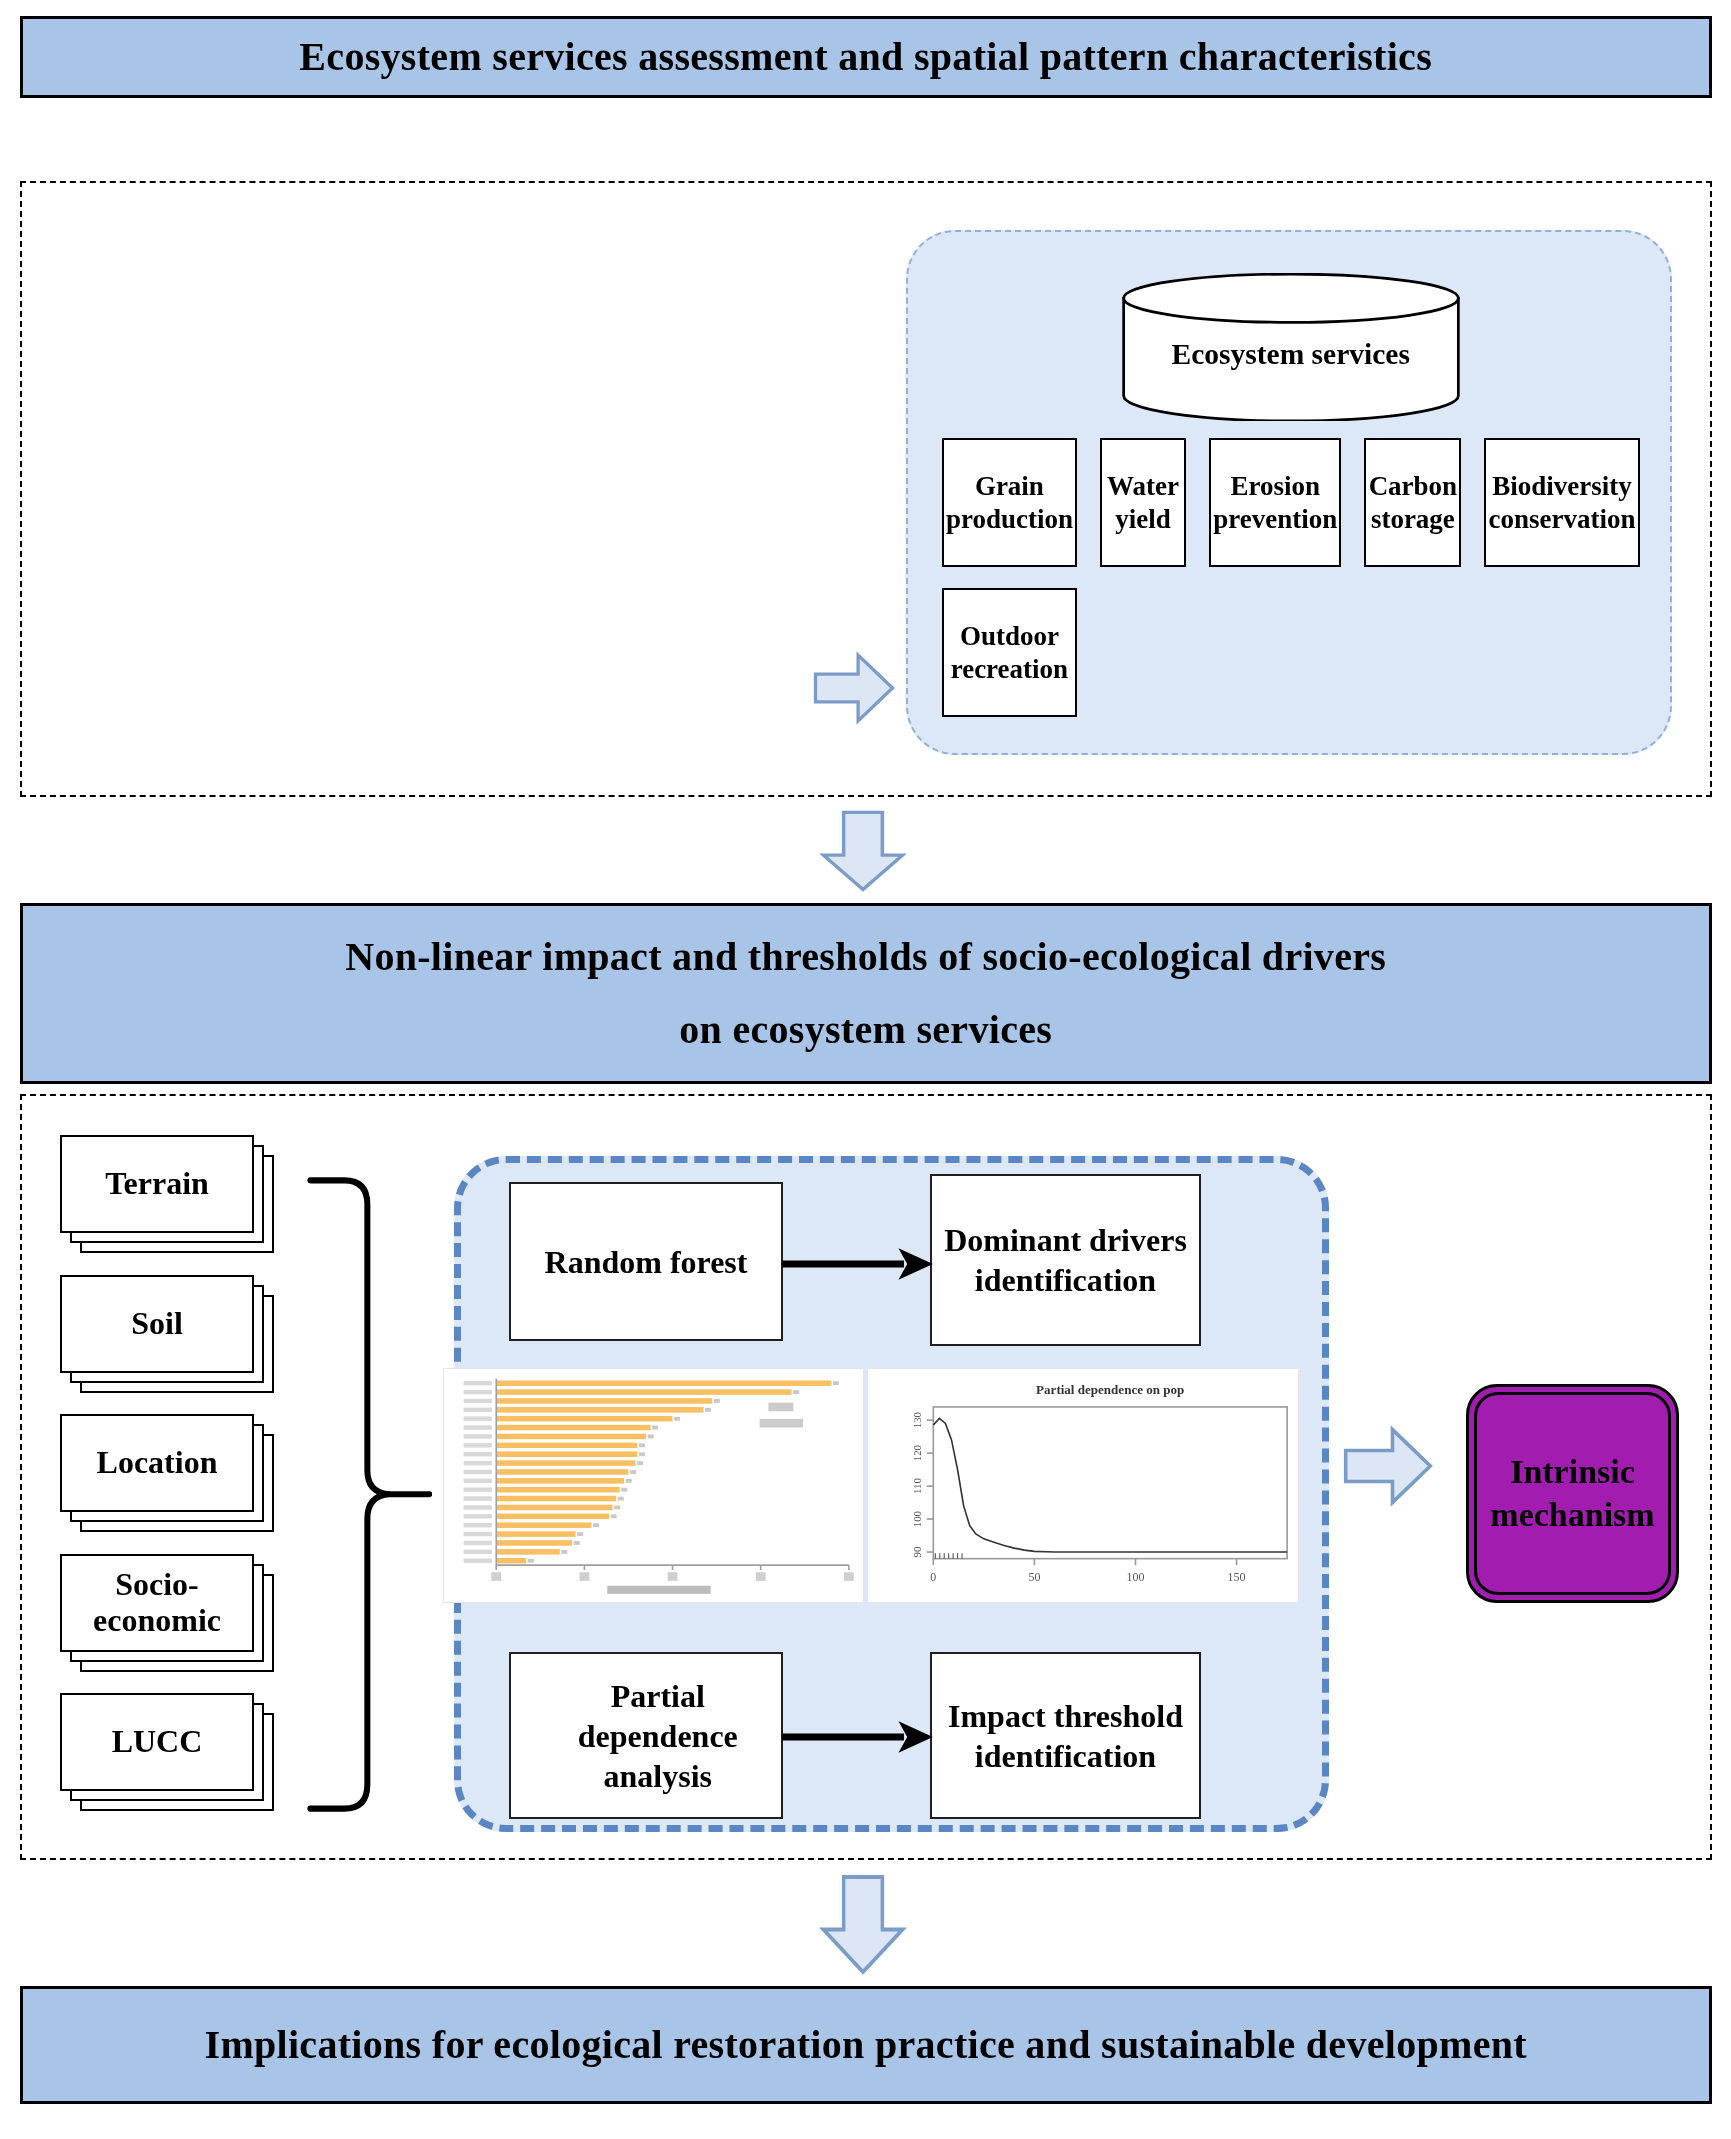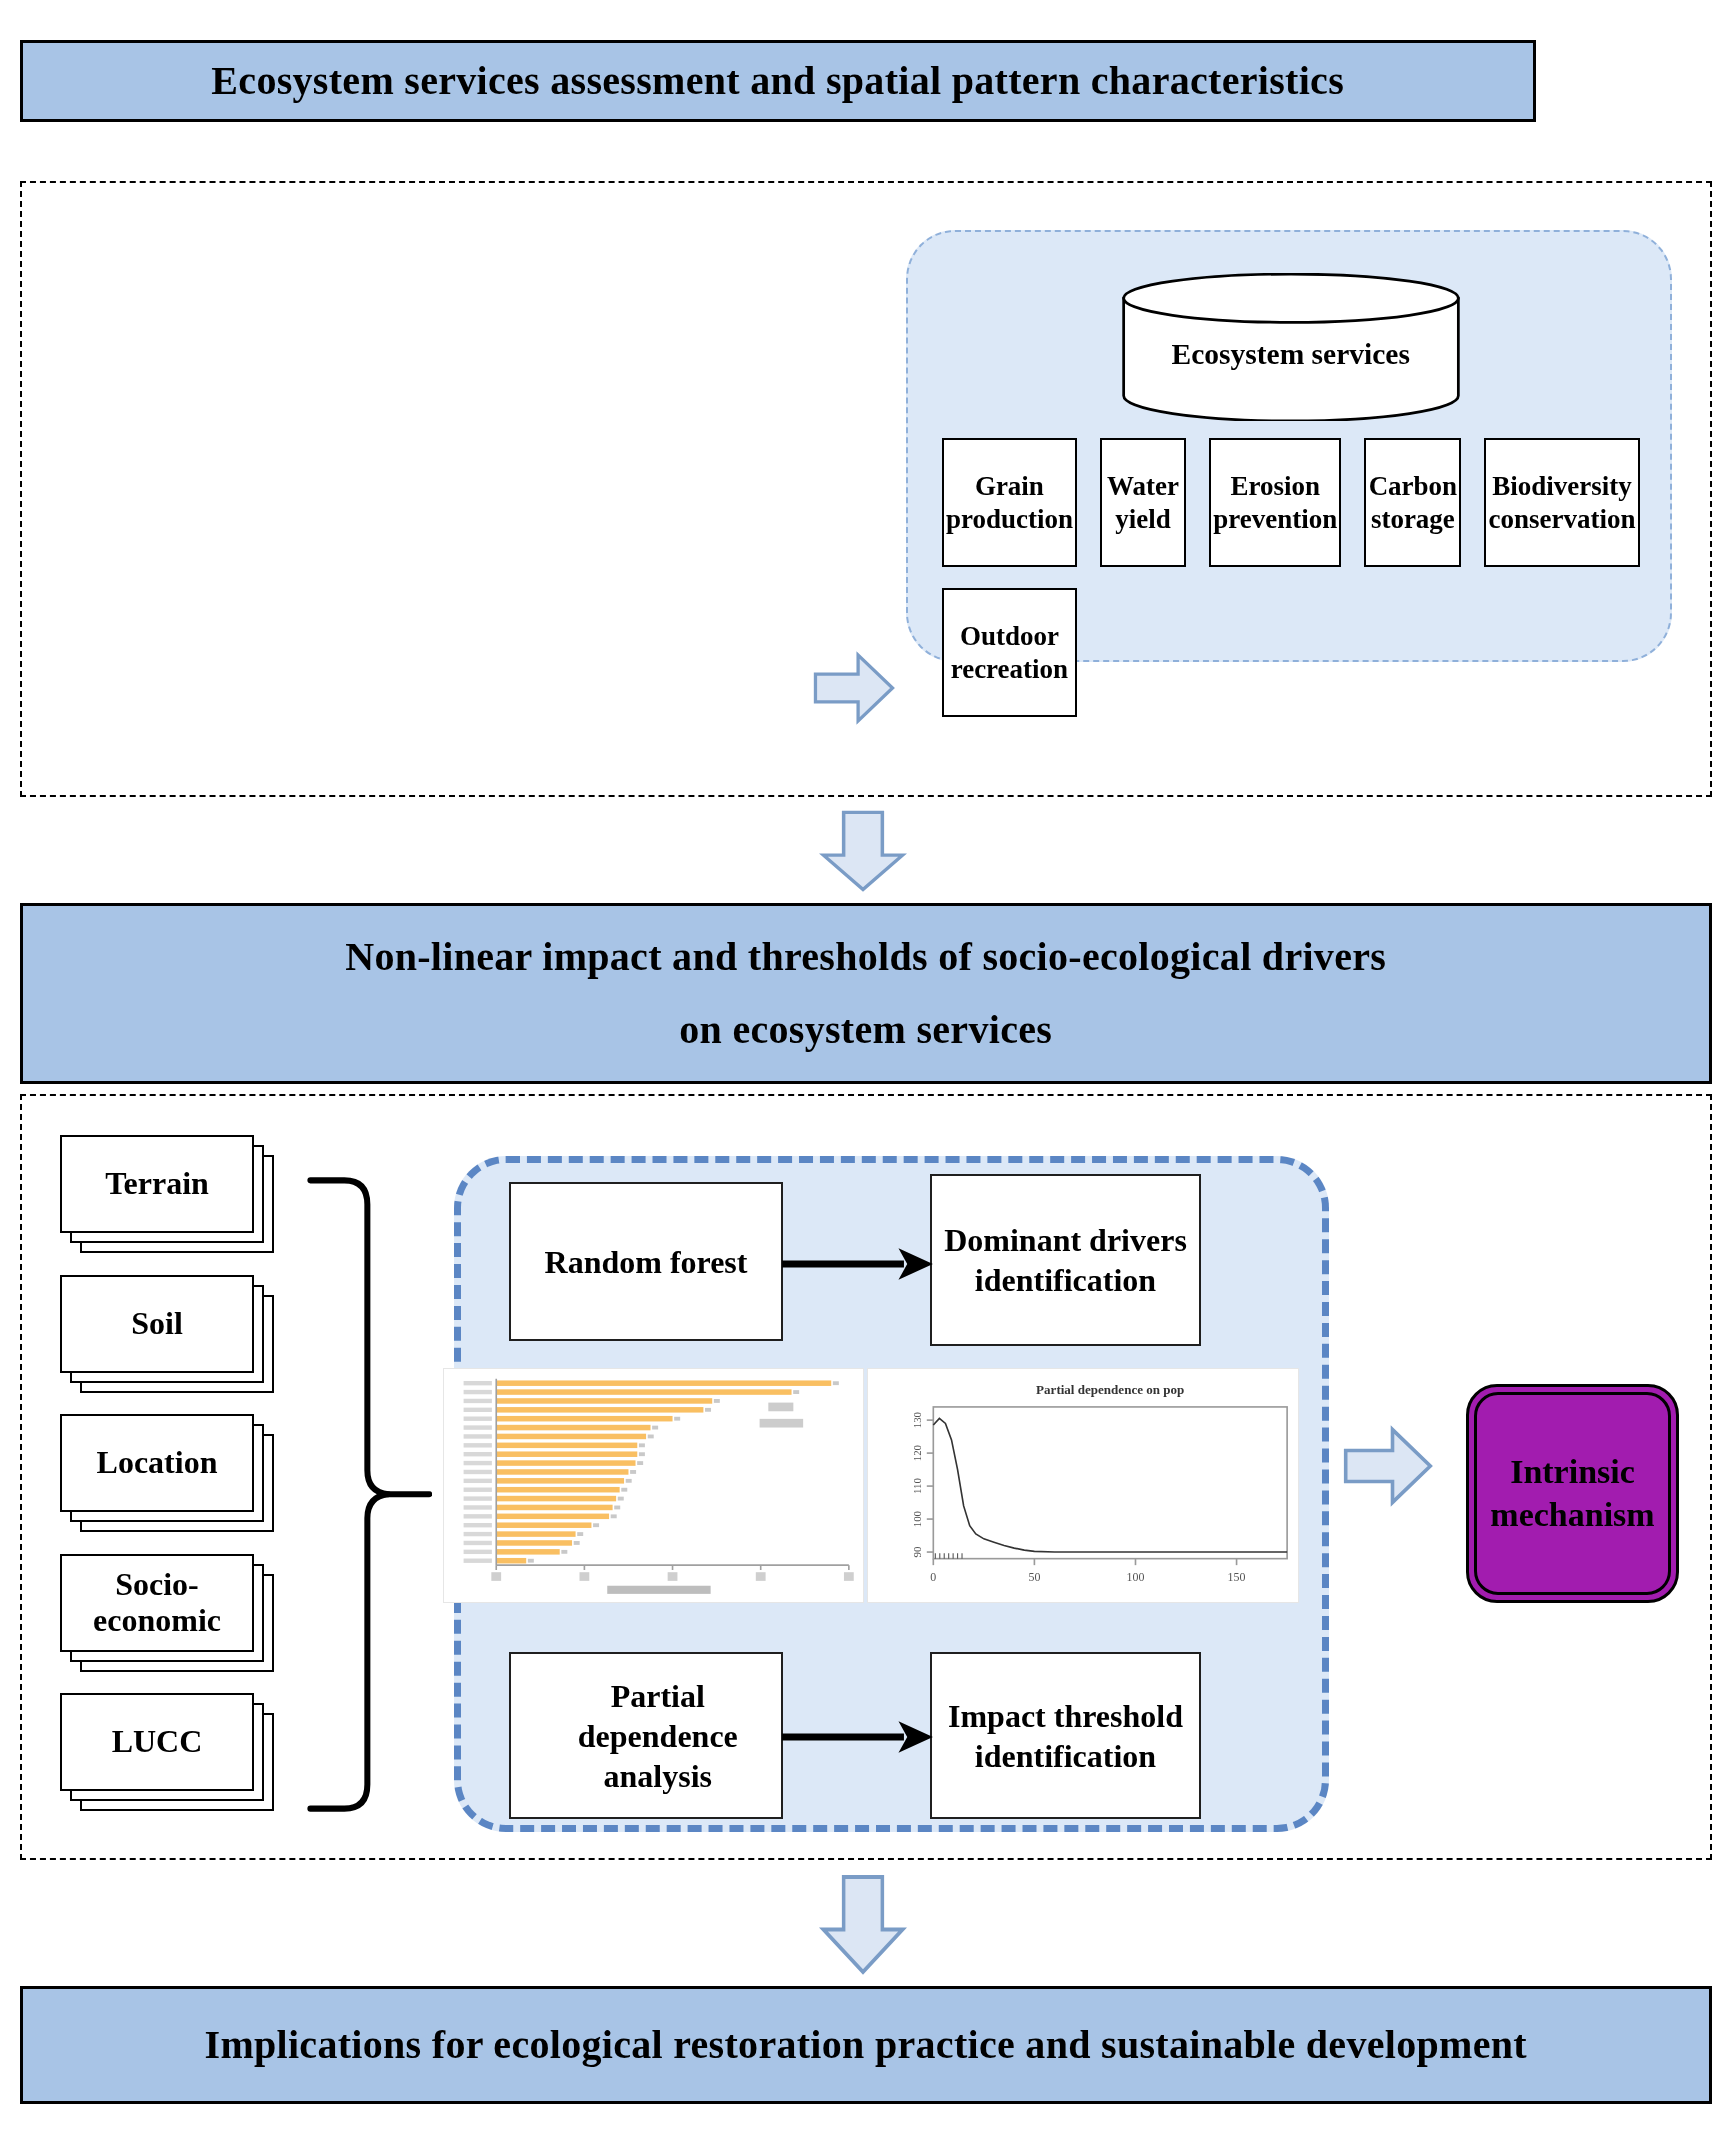--- a/index.html
+++ b/index.html
@@ -31,22 +31,22 @@
   .banner-line {
     font-size: 40px;
     line-height: 1.1;
     letter-spacing: 0.3px;
     white-space: nowrap;
   }
 
   #banner-top {
     position: absolute;
     left: 19.7px;
-    top: 40px;
-    width: 1516px;
+    top: 16px;
+    width: 1692px;
     height: 82px;
   }
   #banner-mid {
     position: absolute;
     left: 19.7px;
     top: 903px;
     width: 1692px;
     height: 181px;
     gap: 28.5px;
   }
@@ -89,21 +89,21 @@
   #panel-models {
     left: 38px;
     top: 47px;
     width: 741px;
     height: 525px;
   }
   #panel-services {
     left: 884px;
     top: 47px;
     width: 766px;
-    height: 432px;
+    height: 525px;
   }
   #panel-analysis {
     left: 432px;
     top: 60px;
     width: 875px;
     height: 676px;
     border: 7.7px dashed #5b86c4;
     border-radius: 52px;
   }
 

